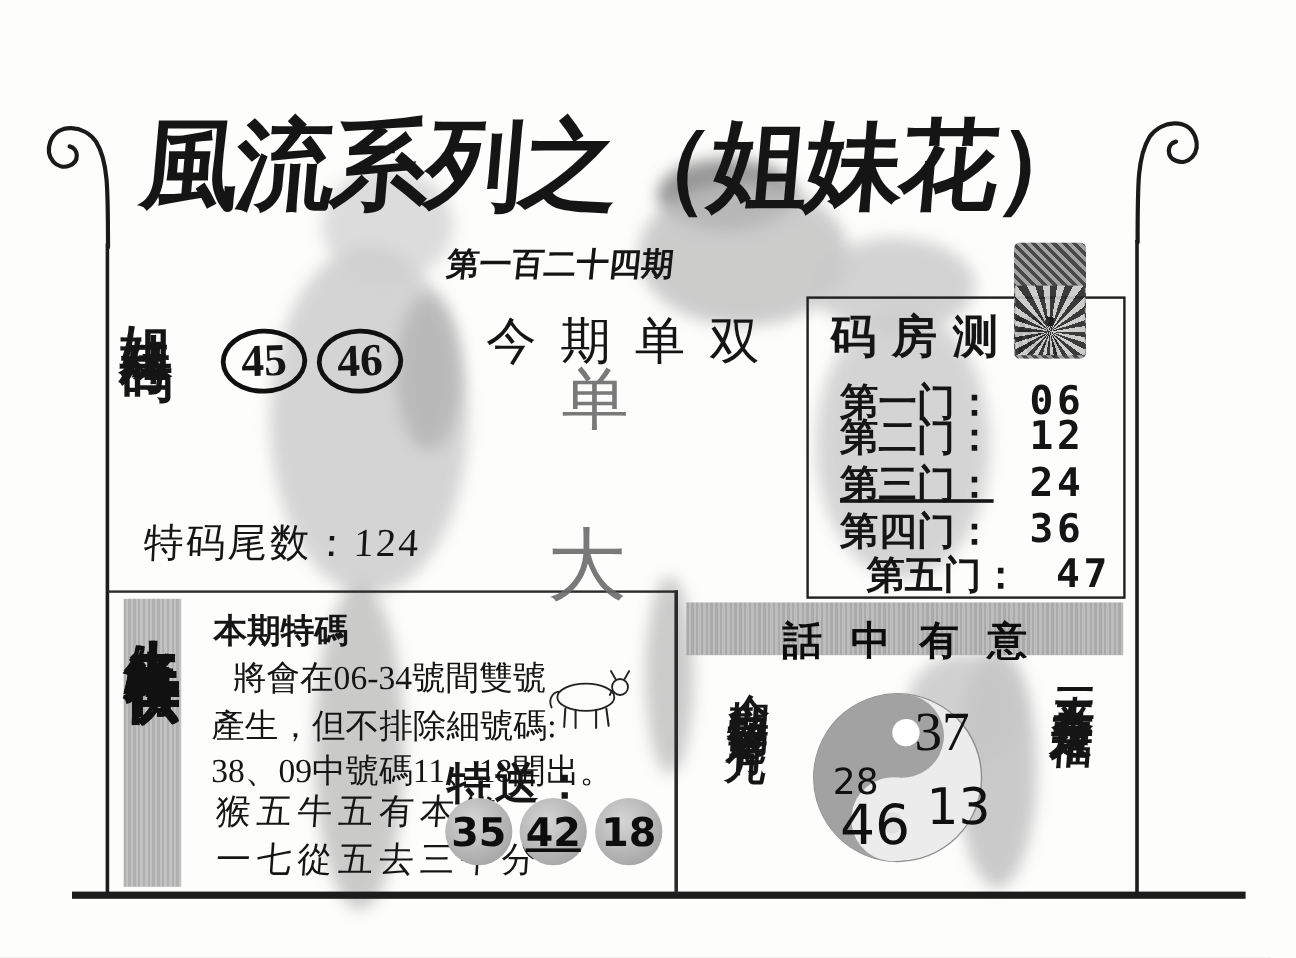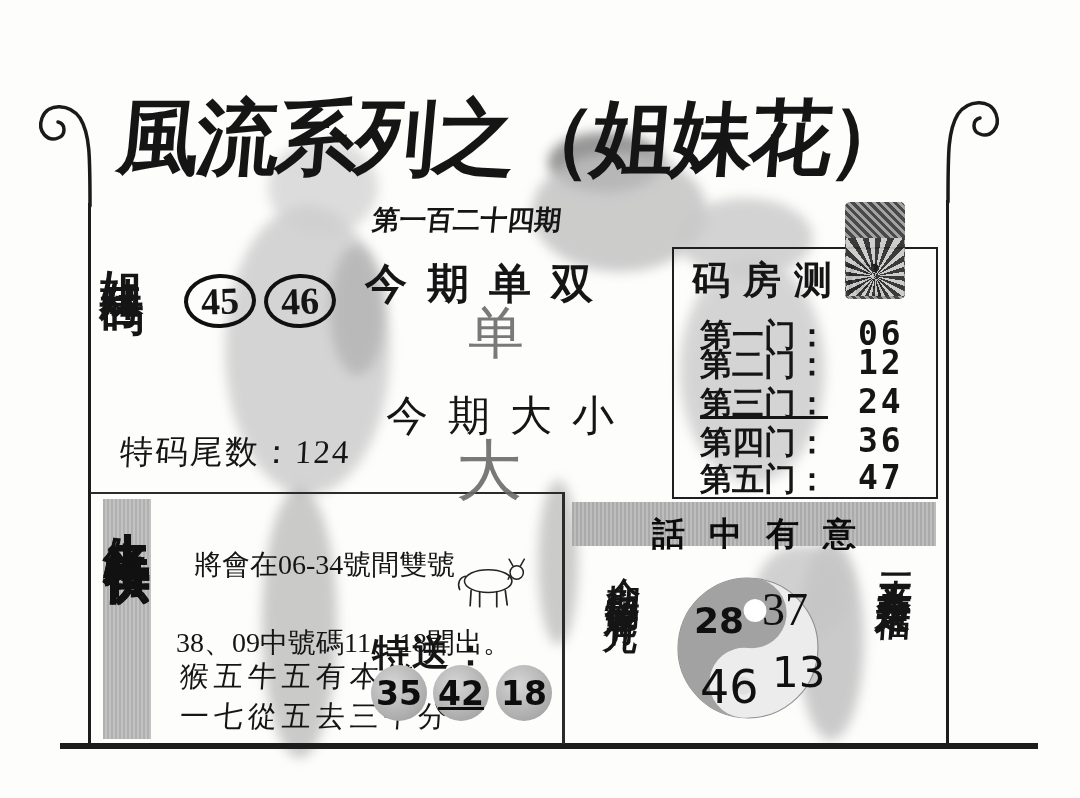--- a/index.html
+++ b/index.html
@@ -93,55 +93,56 @@
   <div class="frameline" style="left:60px;top:743px;width:978px;height:6px;"></div>
 
   <div class="abs" id="title">風流系列之（姐妹花）</div>
   <div class="abs" id="issue">第一百二十四期</div>
 
   <div class="abs vtext" id="sister-label">姐妹号码</div>
   <div class="numcircle" style="left:184px;top:274px;">45</div>
   <div class="numcircle" style="left:264px;top:274px;">46</div>
   <div class="abs" id="tail-note">特码尾数：124</div>
 
-  <div class="abs predlabel" style="left:365px;top:256px;font-weight:bold;">今期单双</div>
+  <div class="abs predlabel" style="left:405px;top:256px;">今期单双</div>
   <div class="abs predvalue" style="left:468px;top:296px;font-size:56px;">单</div>
-  <div class="abs predlabel" style="left:386px;top:388px;">今期大小</div>
   <div class="abs predvalue" style="left:456px;top:426px;font-size:66px;">大</div>
 
   <div class="abs" id="door-box">
     <div id="door-title">码房测码</div>
     <div class="door-row" style="top:65px;">
       <span>第一门：</span>
       <span class="val">06</span>
     </div>
     <div class="door-row" style="top:94px;">
       <span>第二门：</span>
       <span class="val">12</span>
     </div>
     <div class="door-row" style="top:133px;text-decoration:underline;">
       <span>第三门：</span>
       <span class="val">24</span>
     </div>
     <div class="door-row" style="top:172px;">
       <span>第四门：</span>
       <span class="val">36</span>
     </div>
-    <div class="door-row" style="top:209px;">
+    <div class="door-row" style="top:209px;margin-left:22px;">
       <span>第五门：</span>
       <span class="val">47</span>
     </div>
   </div>
   <div class="abs" id="seal"></div>
 
   <div class="abs" id="bl-box">
     <div id="zodiac-strip">
       <div class="vtext">生肖特供</div>
     </div>
+    <div class="bl-line" style="left:88px;top:13px;font-weight:600;">本期特碼</div>
     <div class="bl-line" style="left:104px;top:52px;">將會在06-34號間雙號</div>
+    <div class="bl-line" style="left:86px;top:92px;">產生，但不排除細號碼:</div>
     <div class="bl-line" style="left:86px;top:130px;">38、09中號碼11、18開出。</div>
     <div class="poemline" style="left:90px;top:163px;">猴五牛五有本錢</div>
     <div class="poemline" style="left:90px;top:203px;">一七從五去三平分</div>
     <div id="special-label">特送：</div>
     <div class="speccircle" style="left:281px;">35</div>
     <div class="speccircle" style="left:343px;text-decoration:underline;">42</div>
     <div class="speccircle" style="left:406px;">18</div>
     <svg style="position:absolute;left:364px;top:58px;" width="76" height="60" viewBox="0 0 80 62">
       <ellipse cx="36" cy="30" rx="25" ry="12" fill="none" stroke="#222" stroke-width="1.6"></ellipse>
       <circle cx="66" cy="21" r="7" fill="none" stroke="#222" stroke-width="1.6"></circle>
@@ -160,18 +161,18 @@
   <div class="abs vtext" id="msg-right">三来五合定来福</div>
 
   <svg class="abs" id="yinyang" width="152" height="152" viewBox="0 0 200 200">
     <circle cx="100" cy="100" r="92" fill="#ececec" stroke="#8f8f8f" stroke-width="1.5"></circle>
     <path d="M100,8 A92,92 0 0,0 100,192 Z" fill="#a2a2a2"></path>
     <circle cx="100" cy="54" r="46" fill="#a2a2a2"></circle>
     <circle cx="100" cy="146" r="46" fill="#ececec"></circle>
     <circle cx="104" cy="50" r="15" fill="#ffffff"></circle>
     <circle cx="99" cy="150" r="12" fill="#dddddd" opacity="0.8"></circle>
   </svg>
-  <span class="yynum" style="left:694px;top:600px;font-size:36px;font-weight:bold;">28</span>
+  <span class="yynum" style="left:694px;top:635px;font-size:30px;">28</span>
   <span class="yynum" style="left:762px;top:583px;font-size:46px;font-family:Liberation Serif, serif;">37</span>
   <span class="yynum" style="left:700px;top:660px;font-size:46px;">46</span>
   <span class="yynum" style="left:772px;top:648px;font-size:42px;">13</span>
 
 </div>
 
 </body></html>

